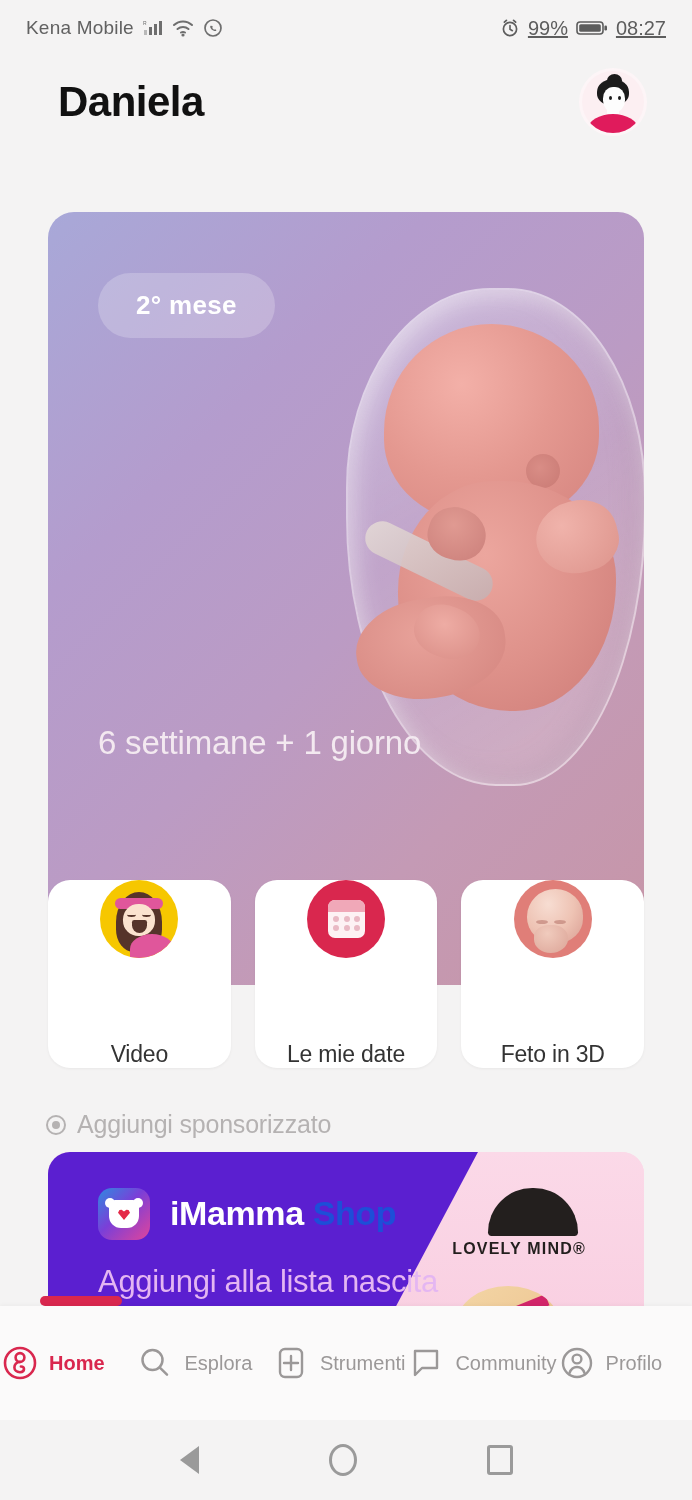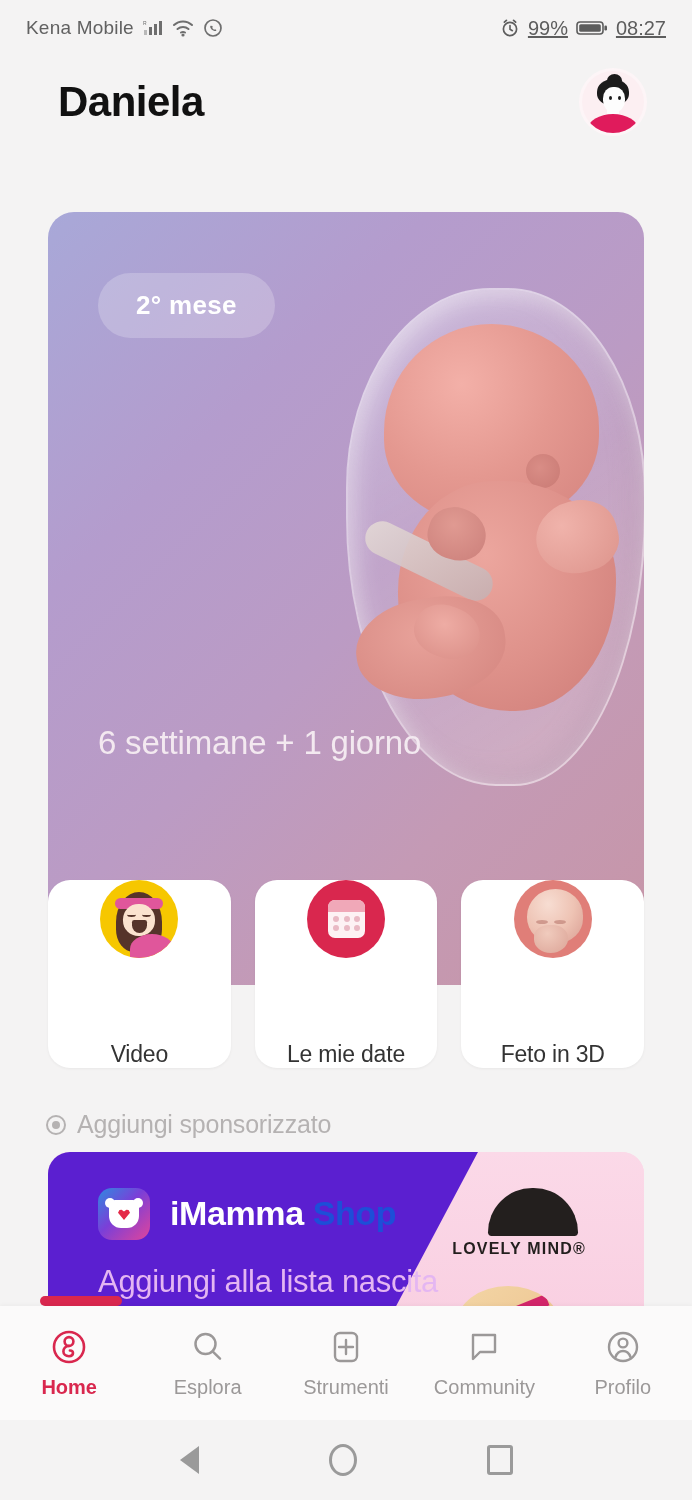--- a/index.html
+++ b/index.html
@@ -177,21 +177,21 @@
     background:linear-gradient(140deg,#f3d6a6,#ecc08c); overflow:hidden;}
   .b-stripe{ position:absolute; left:18px; top:22px; width:76px; height:12px; background:#d2256a; transform:rotate(-22deg);}
   .b-stripe2{ position:absolute; left:22px; top:36px; width:70px; height:10px; background:#5b4bd0; transform:rotate(-22deg);}
 
   
   .bottomnav{
     position:absolute; left:0; bottom:80px; width:692px; height:114px;
     background:#fbfafa; display:flex; align-items:center;
     box-shadow:0 -1px 4px rgba(0,0,0,0.04);
   }
-  .navitem{ flex:1; display:flex; flex-direction:column; align-items:center; gap:9px; position:relative;}
+  .navitem{ flex:1; display:flex; align-items:center; gap:9px; position:relative;}
   .navlabel{ font-size:20px; color:#9b9898;}
   .navitem.active .navlabel{ color:#d9274e; font-weight:bold;}
   .navicon{ width:40px; height:40px; display:flex; align-items:center; justify-content:center;}
   .tab-indicator{
     position:absolute; left:40px; bottom:194px; width:82px; height:10px;
     border-radius:6px; background:#d9274e;
   }
 
   
   .androidnav{

